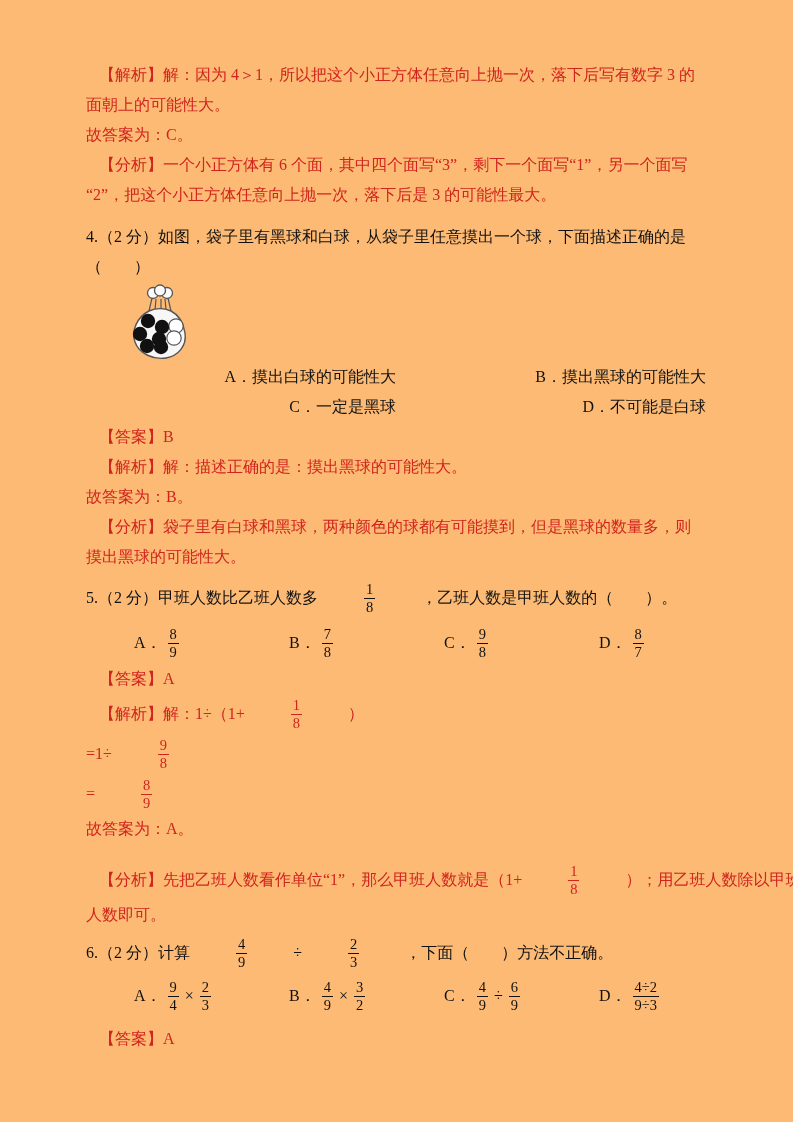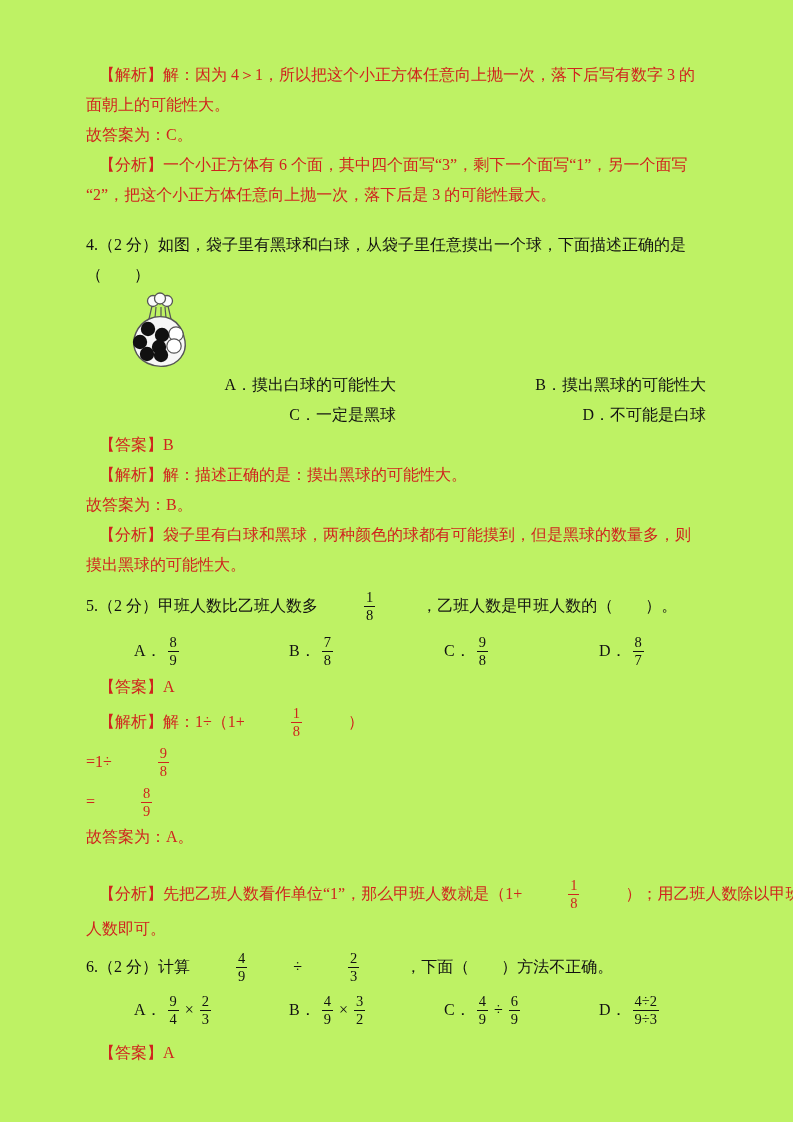--- a/index.html
+++ b/index.html
@@ -1,30 +1,30 @@
 <!DOCTYPE html>
 <html><head>
 <meta charset="utf-8">
 <style>
   html,body{margin:0;padding:0;background:#ffffff;}
   .page{
     position:relative;
     width:793px;height:1122px;
     box-sizing:border-box;
-    background:#bef264;
+    background:#fdba74;
     padding:60px 87px 0 86px;
     overflow:hidden;
     font-family:"Liberation Serif","DejaVu Serif",serif;
     font-size:16px;
     color:#111111;
   }
   .ln{min-height:30px;line-height:30px;white-space:nowrap;}
   .frln{display:flex;align-items:center;white-space:nowrap;gap:44px;}
   .h36{height:36px}.h40{height:40px}.h42{height:42px}.h44{height:44px}
-  .mt2{margin-top:2px}.mt4{margin-top:22px}.mt6{margin-top:6px}.mt8{margin-top:8px}.mt14{margin-top:20px}
+  .mt2{margin-top:2px}.mt4{margin-top:16px}.mt6{margin-top:6px}.mt8{margin-top:8px}.mt14{margin-top:12px}
   .red{color:#d0241e;}
   .ti{padding-left:13px;}
   .frac{display:inline-flex;flex-direction:column;align-items:center;line-height:1.12;font-size:14.5px;margin:0 2px;vertical-align:middle;}
   .frac .num{padding:0 2px;display:block;}
   .frac .den{padding:0 2px;display:block;border-top:1px solid currentColor;}
   .op{margin:0 4px;}
   .optrow2{display:flex;min-height:30px;line-height:30px;white-space:nowrap;}
   .optcell2{width:50%;padding-left:48px;box-sizing:border-box;text-align:right;}
   .optrow4{display:flex;white-space:nowrap;}
   .optcell4{width:25%;padding-left:48px;box-sizing:border-box;display:flex;align-items:center;}

